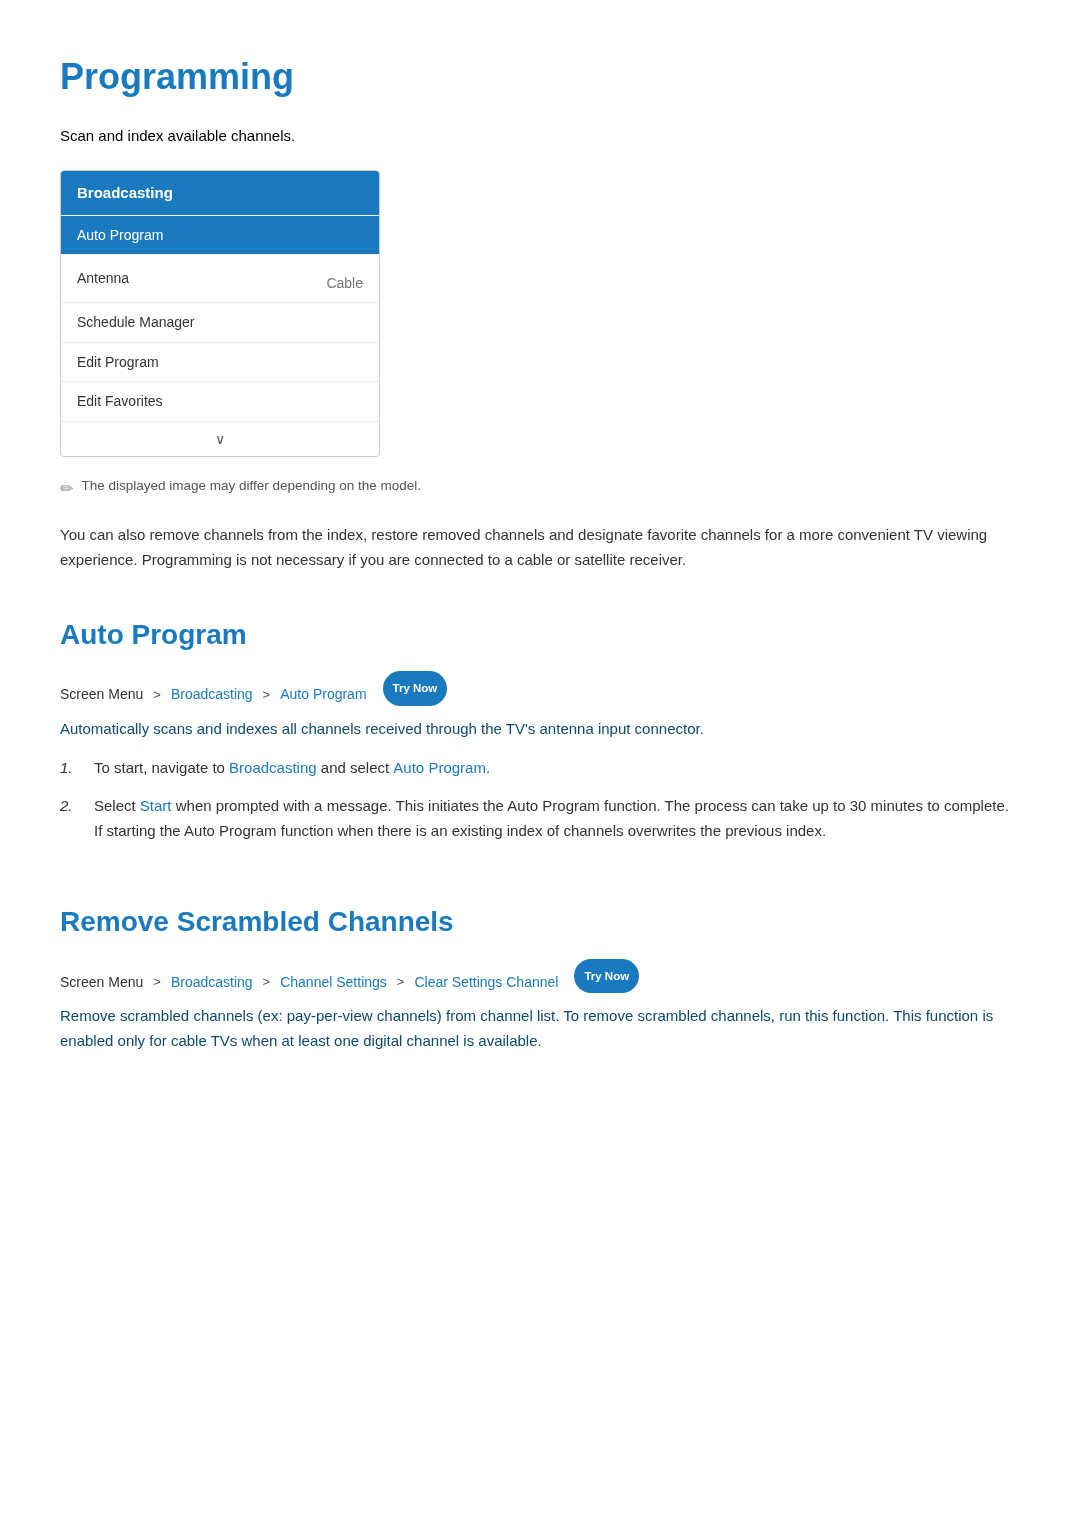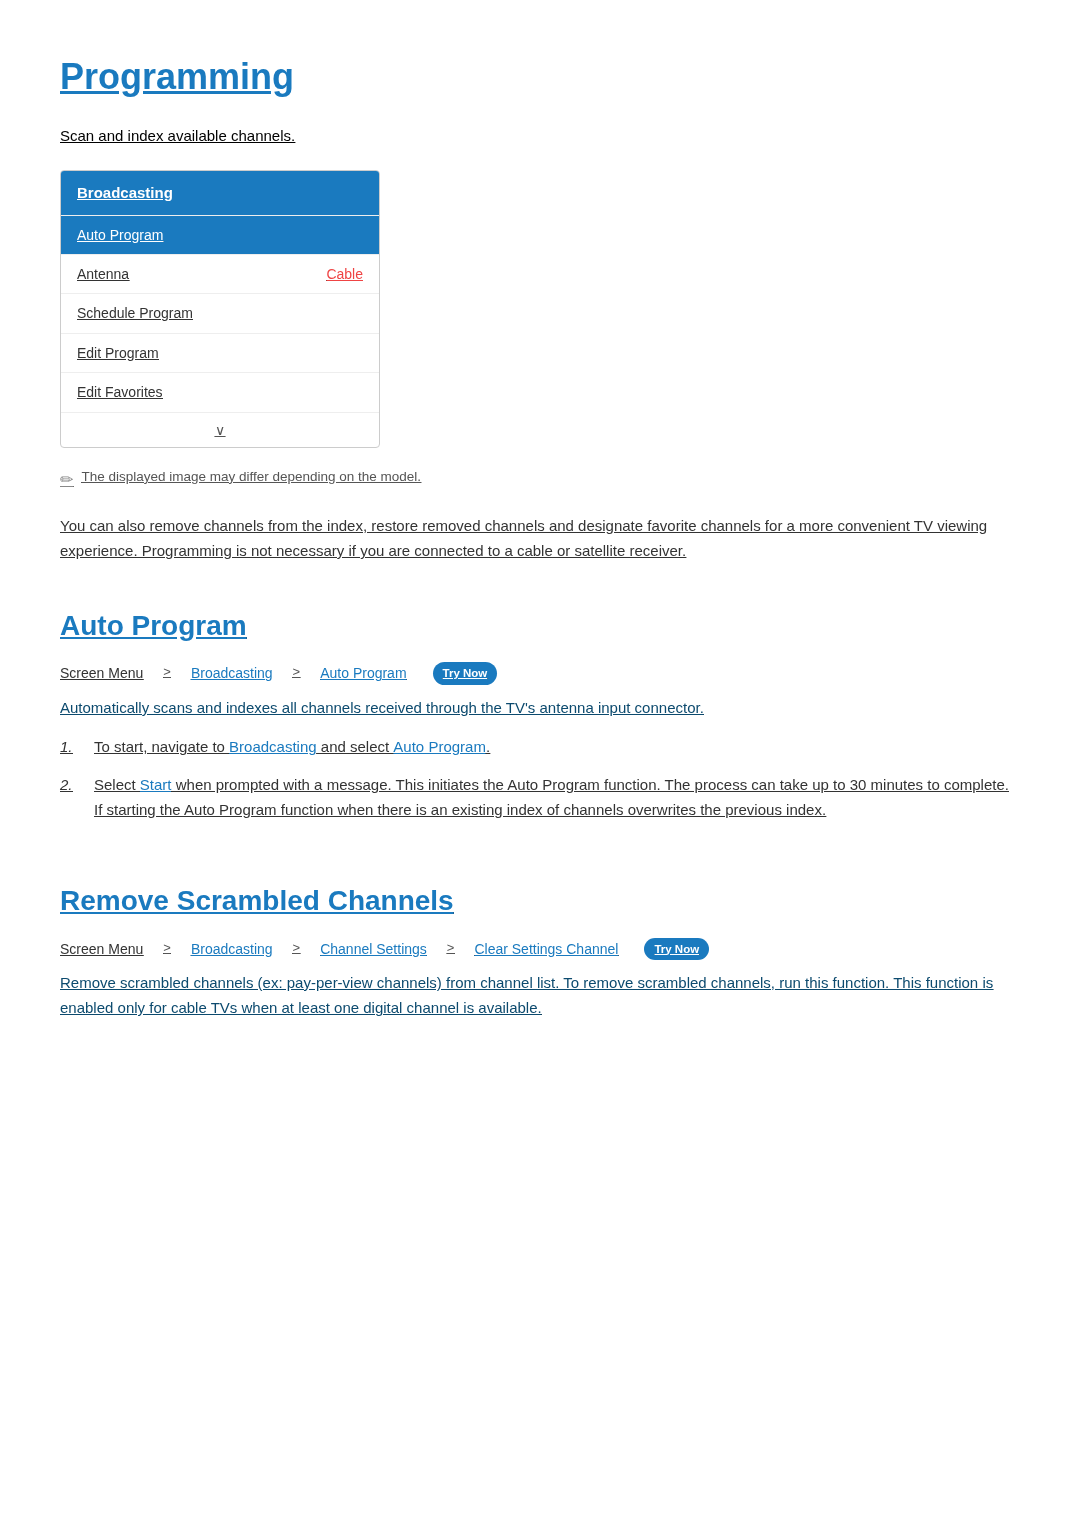--- a/index.html
+++ b/index.html
@@ -1,15 +1,15 @@
 <!DOCTYPE html>
 <html><head>
   <meta charset="utf-8">
   <style>
-    * { box-sizing: border-box; margin: 0; padding: 0; text-decoration: underline; }
+    * { box-sizing: border-box; margin: 0; padding: 0; }
     body {
       font-family: 'Segoe UI', Arial, sans-serif;
       background: #ffffff;
       color: #222222;
       font-size: 15px;
       line-height: 1.6;
       padding: 48px 60px;
       max-width: 1080px;
     }
 
@@ -99,43 +99,43 @@
       margin-bottom: 14px;
       margin-top: 10px;
     }
 
     
     .breadcrumb {
       font-size: 14px;
       color: #333;
       margin-bottom: 10px;
       display: flex;
-      align-items: flex-start;
+      align-items: flex-end;
       flex-wrap: wrap;
-      gap: 20px;
+      gap: 10px;
     }
 
     .breadcrumb .bc-link {
       color: #1a7abf;
       font-weight: 500;
     }
 
     .breadcrumb .bc-sep {
       color: #555;
       font-size: 13px;
     }
 
     .try-now-badge {
       display: inline-block;
       background: #1a7abf;
       color: #fff;
       font-size: 11.5px;
       font-weight: 600;
       border-radius: 20px;
-      padding: 2px 10px;
+      padding: 8px 10px;
       margin-left: 6px;
       vertical-align: middle;
     }
 
     .section-desc {
       font-size: 15px;
       color: #0c4a6e;
       margin-bottom: 14px;
       line-height: 1.7;
     }
@@ -171,42 +171,43 @@
     .link-blue {
       color: #1a7abf;
       font-weight: 500;
     }
 
     .section-divider {
       height: 32px;
     }
 
     .antenna-value {
-      color: #ef4444;
-      font-size: 14px;
+      color: #737373;
+      font-size: 14px;
+      margin-top: 9px;
     }
   </style>
 </head>
 <body>
 
 <h1 class="page-title">Programming</h1>
 
 <p class="intro-text">Scan and index available channels.</p>
 
 <div class="tv-menu-card">
   <div class="tv-menu-header">Broadcasting</div>
   <div class="tv-menu-item active">
     <span>Auto Program</span>
   </div>
   <div class="tv-menu-item">
     <span>Antenna</span>
     <span class="antenna-value">Cable</span>
   </div>
   <div class="tv-menu-item">
-    <span>Schedule Program</span>
+    <span>Schedule Manager</span>
   </div>
   <div class="tv-menu-item">
     <span>Edit Program</span>
   </div>
   <div class="tv-menu-item">
     <span>Edit Favorites</span>
   </div>
   <div class="tv-menu-chevron">
     <span>∨</span>
   </div>

